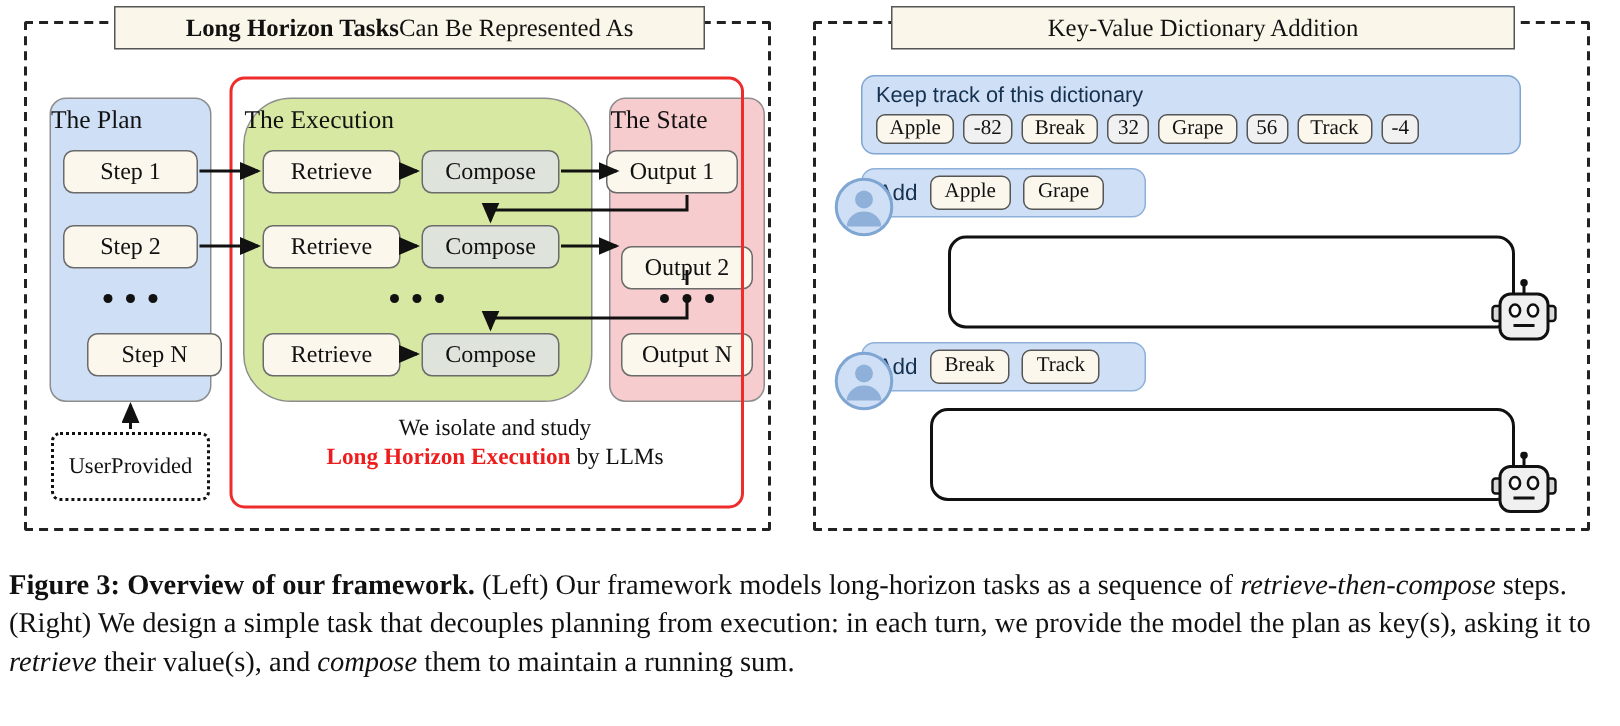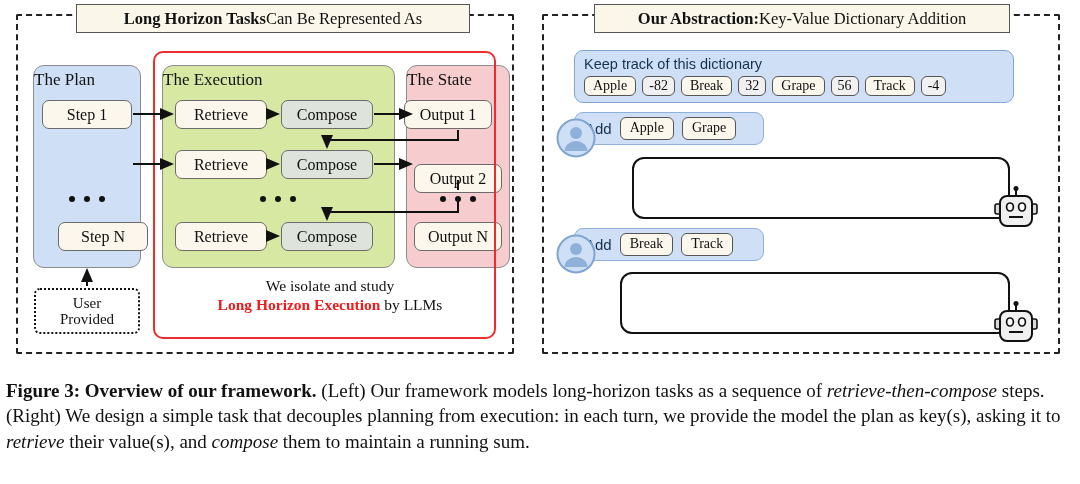--- a/index.html
+++ b/index.html
@@ -20,21 +20,21 @@
         background:#fbf7ec;display:flex;align-items:center;justify-content:center;
         font-size:16px;white-space:nowrap;}
   .cell.compose{background:#dee4dc;}
   .dots{position:absolute;display:flex;gap:9px;align-items:center;justify-content:center;}
   .dots i{width:6px;height:6px;border-radius:50%;background:#111;display:block;}
 
   .redbox{position:absolute;border:2.6px solid #ee2c2c;border-radius:10px;box-sizing:border-box;z-index:2;}
   .note{position:absolute;text-align:center;font-size:15.5px;line-height:1.2;z-index:5;}
   .note .red{color:#ee1c1c;font-weight:bold;}
   .userprov{position:absolute;border:2px dotted #111;border-radius:6px;box-sizing:border-box;
-            display:flex;flex-direction:column;align-items:center;justify-content:center;
+            display:flex;flex-direction:row;align-items:center;justify-content:center;
             font-size:15px;line-height:1.1;background:#fff;z-index:5;}
 
   svg.ov{position:absolute;left:0;top:0;width:1080px;height:370px;overflow:visible;pointer-events:none;z-index:4;}
 
   
   .bubble-user{position:absolute;background:#cfe0f6;border:1.4px solid #8fb0d8;border-radius:9px;
                box-sizing:border-box;display:flex;align-items:center;gap:8px;padding:0 10px;z-index:3;}
   .bubble-user .addlbl{font-family:"Liberation Sans",sans-serif;font-size:15px;color:#15314f;}
   .keychip{border:1.5px solid #555;border-radius:6px;background:#fbf7ec;
            padding:1px 9px;font-size:14px;line-height:1.35;}
@@ -78,33 +78,34 @@
     <b>Long Horizon Tasks</b>
       <span> Can Be Represented As</span>
   </div>
 
   <div class="redbox" style="left:153px;top:51px;width:343px;height:288px;"></div>
 
   <div class="group" style="left:33px;top:65px;width:108px;height:203px;background:#cfe0f6;">
     <div class="group-lbl">The Plan</div>
   </div>
   <div class="cell" style="left:42px;top:100px;width:90px;height:29px;">Step 1</div>
+  <div class="cell" style="left:42px;top:150px;width:90px;height:29px;">Step 2</div>
   <div class="dots" style="left:42px;top:193px;width:90px;height:12px;">
       <i></i>
       <i></i>
       <i></i>
     </div>
   <div class="cell" style="left:58px;top:222px;width:90px;height:29px;">Step N</div>
 
   <div class="userprov" style="left:34px;top:288px;width:106px;height:46px;">
     <span>User</span>
     <span>Provided</span>
   </div>
 
-  <div class="group" style="left:162px;top:65px;width:233px;height:203px;background:#d6e8a2;">
+  <div class="group" style="left:162px;top:65px;width:233px;height:203px;background:#d6e8a2;border-radius:32px;">
     <div class="group-lbl">The Execution</div>
   </div>
   <div class="cell" style="left:175px;top:100px;width:92px;height:29px;">Retrieve</div>
   <div class="cell compose" style="left:281px;top:100px;width:92px;height:29px;">Compose</div>
   <div class="cell" style="left:175px;top:150px;width:92px;height:29px;">Retrieve</div>
   <div class="cell compose" style="left:281px;top:150px;width:92px;height:29px;">Compose</div>
   <div class="dots" style="left:233px;top:193px;width:90px;height:12px;">
       <i></i>
       <i></i>
       <i></i>
@@ -157,21 +158,20 @@
     </g>
 
     <g stroke="#111" stroke-width="2" fill="none" marker-end="url(#ah)">
       <path d="M87,286 L87,270"></path>
     </g>
   </svg>
 
   <div class="panel-dash" style="left:542px;top:14px;width:518px;height:340px;"></div>
 
   <div class="ttl" style="left:594px;top:4px;width:416px;height:29px;">
-    <b>Our Abstraction:</b>
       <span> Key-Value Dictionary Addition</span>
   </div>
 
   <div class="dictbox" style="left:574px;top:50px;width:440px;height:53px;">
     <div class="dicttitle">Keep track of this dictionary</div>
     <div class="dictrow">
       <span class="kv">Apple</span>
       <span class="kv val">-82</span>
       <span class="kv">Break</span>
       <span class="kv val">32</span>

